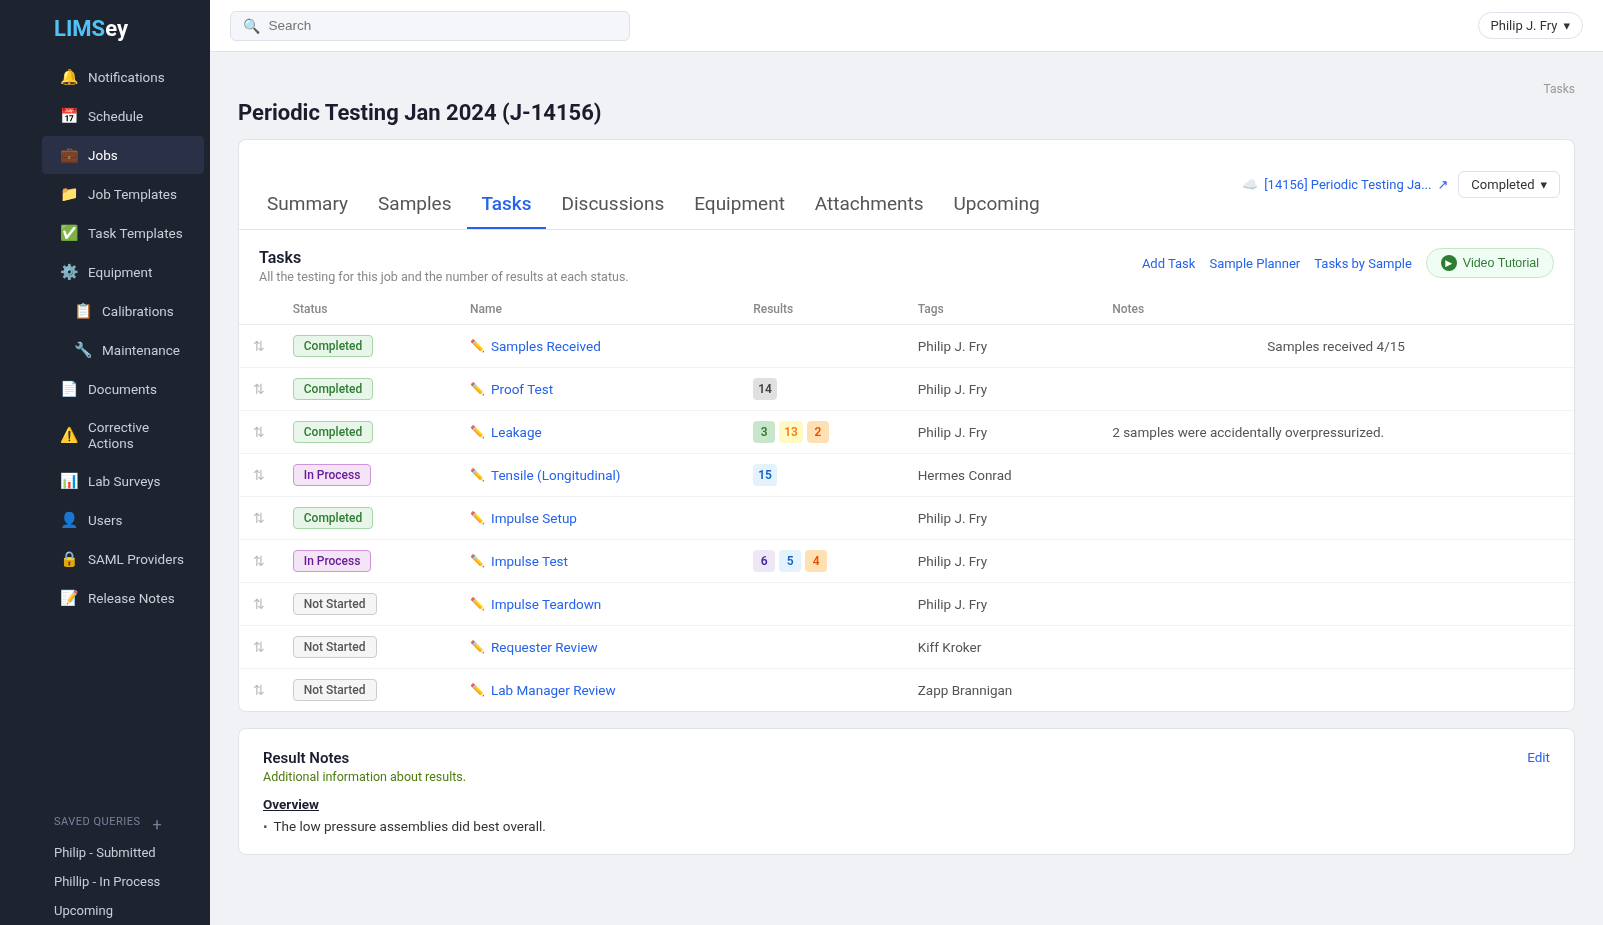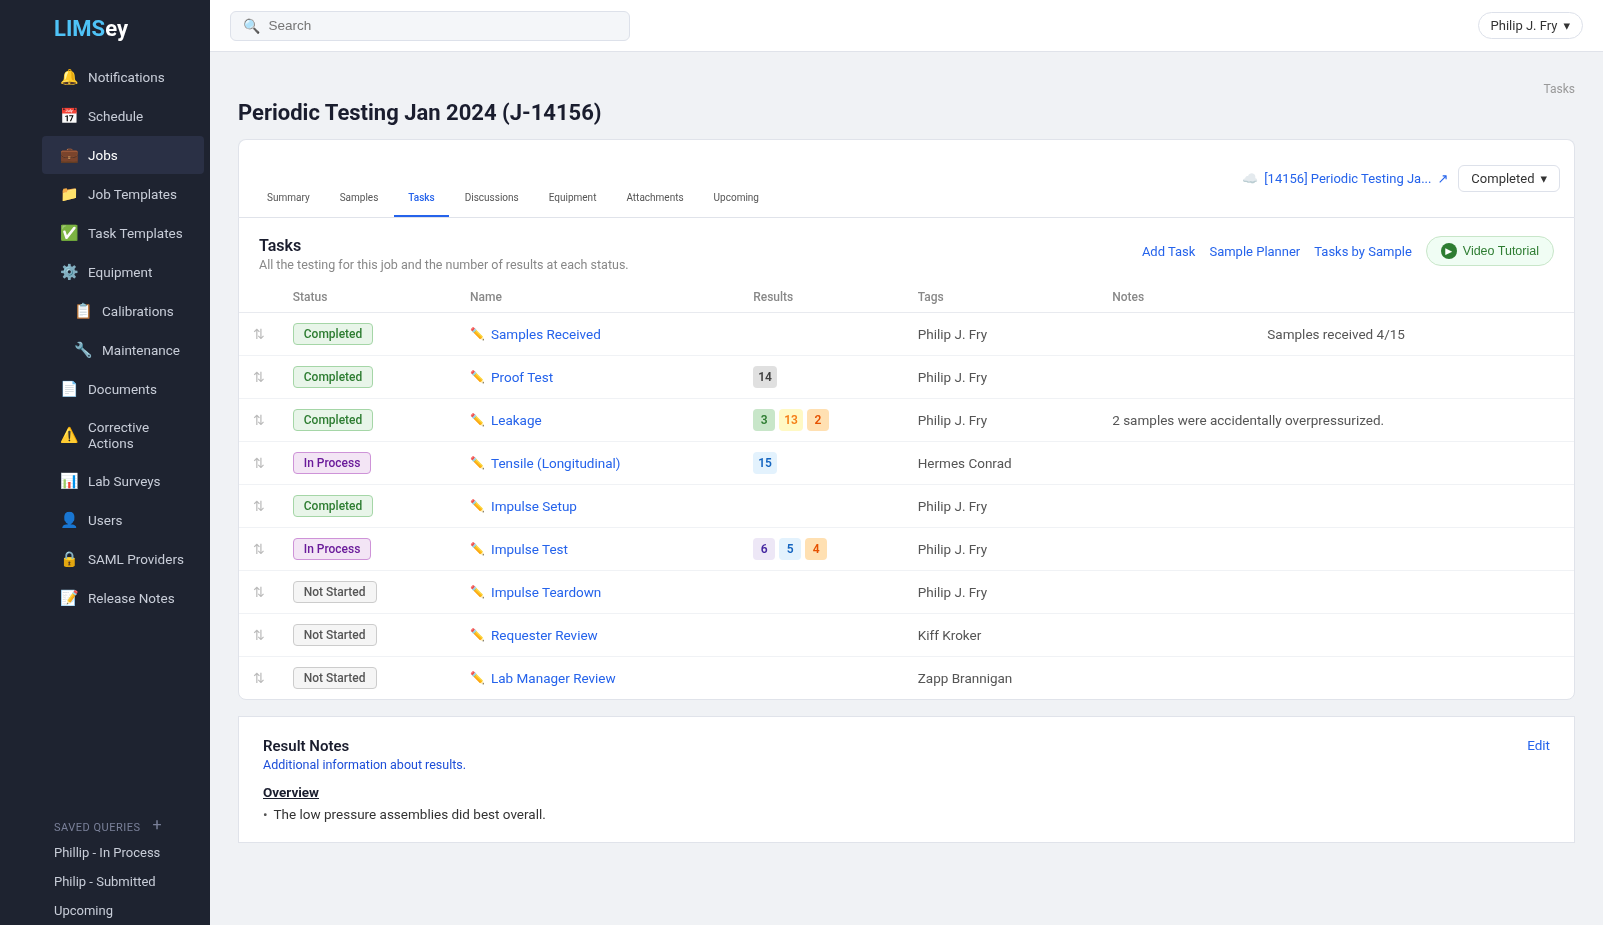--- a/index.html
+++ b/index.html
@@ -39,21 +39,21 @@
     }
     #sidebar .nav-item.active { background: #2a3045; color: #fff; }
     #sidebar .nav-icon { font-size: 15px; width: 18px; text-align: center; }
     #sidebar .section-label {
       padding: 14px 18px 4px;
       font-size: 11px;
       color: #7a8099;
       text-transform: uppercase;
       letter-spacing: 0.5px;
       display: flex;
-      align-items: flex-end;
+      align-items: flex-start;
       gap: 12px;
     }
     #sidebar .saved-query {
       padding: 7px 18px;
       font-size: 13px;
       color: #c8cdd8;
       cursor: pointer;
     }
 
     
@@ -140,21 +140,21 @@
       border-radius: 8px 8px 0 0;
       border: 1px solid #e0e3ea;
       border-bottom: none;
       padding: 0 14px;
       gap: 2px;
       justify-content: space-between;
     }
     .tabs-left { display: flex; gap: 2px; }
     .tab {
       padding: 12px 14px;
-      font-size: 10px;
+      font-size: 19px;
       color: #555;
       cursor: pointer;
       border-bottom: 2px solid transparent;
       margin-top: 40px;
     }
     .tab.active {
       color: #2563eb;
       border-bottom: 2px solid #2563eb;
       font-weight: 500;
     }
@@ -286,32 +286,32 @@
     .rb-yellow { background: #fff9c4; color: #f57f17; }
     .rb-orange { background: #ffe0b2; color: #e65100; }
     .rb-purple { background: #ede7f6; color: #4527a0; }
     .rb-blue { background: #e3f2fd; color: #1565c0; }
     .rb-gray { background: #e0e0e0; color: #424242; }
 
     
     .result-card {
       background: #fff;
       border: 1px solid #e0e3ea;
-      border-radius: 0;
+      border-radius: 8px;
       padding: 20px 24px;
       margin-bottom: 16px;
     }
     .result-card-header {
       display: flex;
       justify-content: space-between;
       align-items: flex-start;
       margin-bottom: 8px;
     }
     .result-card-title { font-size: 15px; font-weight: 600; color: #1a1d2e; }
-    .result-card-sub { font-size: 12.5px; color: #1d4ed8; margin-top: 2px; }
+    .result-card-sub { font-size: 12.5px; color: #4d7c0f; margin-top: 2px; }
     .edit-link { color: #2563eb; font-size: 13.5px; cursor: pointer; }
     .overview-title { font-size: 13.5px; font-weight: 700; color: #1a1d2e; margin: 12px 0 6px; text-decoration: underline; }
     .overview-item { font-size: 13.5px; color: #333; display: flex; align-items: flex-start; gap: 6px; }
     .bullet { color: #555; }
   </style>
 </head>
 <body>
 
 <div id="sidebar">
   <div class="logo">
@@ -374,22 +374,22 @@
       <div class="nav-item">
         <span class="nav-icon">📝</span>
         <span>Release Notes</span>
       </div>
     </nav>
   <div class="section-label">
     <span>Saved Queries</span>
     <span style="font-size:16px;cursor:pointer;">+</span>
   </div>
   <div id="saved-queries-list">
+      <div class="saved-query">Philip - Submitted</div>
       <div class="saved-query">Phillip - In Process</div>
-      <div class="saved-query">Philip - Submitted</div>
       <div class="saved-query">Upcoming</div>
     </div>
 </div>
 
 <div id="main">
 
   <div id="topbar">
     <div class="search-wrap">
       <span style="color:#999;font-size:14px;">🔍</span>
       <input type="text" placeholder="Search" style="">

